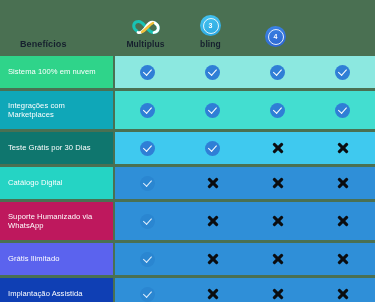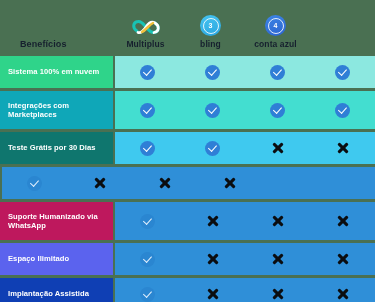--- a/index.html
+++ b/index.html
@@ -100,21 +100,20 @@
 
   .rlabel {
     width: 134px;
     display: flex;
     align-items: center;
     padding: 0 12px 0 8px;
     color: #ffffff;
     font-size: 7.6px;
     line-height: 9.5px;
     letter-spacing: .05px;
-    font-weight: bold;
   }
   .rvals {
     flex: 1;
     display: flex;
     align-items: center;
     margin-left: 2px;
   }
   .cell {
     width: 65px;
     display: flex;
@@ -186,21 +185,20 @@
       <div class="badge b3">
         <span>3</span>
       </div>
       <div class="hlabel">bling</div>
     </div>
 
     <div class="hcell comp">
       <div class="badge b4">
         <span>4</span>
       </div>
-      <div class="hlabel">conta azul</div>
     </div>
 
   </div>
 
   <div class="table" id="table-body">
       <div class="row">
         <div class="rlabel" style="background: rgb(47, 212, 138);">Sistema 100% em nuvem</div>
         <div class="rvals" style="background: rgb(140, 232, 224);">
           <div class="cell">
             <div class="check"></div>
@@ -244,20 +242,21 @@
           </div>
           <div class="cell">
             <div class="xmark"></div>
           </div>
           <div class="cell">
             <div class="xmark"></div>
           </div>
         </div>
       </div>
       <div class="row">
+        <div class="rlabel" style="background: rgb(37, 212, 196);">Catálogo Digital</div>
         <div class="rvals" style="background: rgb(47, 143, 216);">
           <div class="cell">
             <div class="check faint"></div>
           </div>
           <div class="cell">
             <div class="xmark"></div>
           </div>
           <div class="cell">
             <div class="xmark"></div>
           </div>
@@ -277,21 +276,21 @@
           </div>
           <div class="cell">
             <div class="xmark"></div>
           </div>
           <div class="cell">
             <div class="xmark"></div>
           </div>
         </div>
       </div>
       <div class="row">
-        <div class="rlabel" style="background: rgb(91, 99, 238);">Espaço Ilimitado</div>
+        <div class="rlabel" style="background: rgb(91, 99, 238);">Grátis Ilimitado</div>
         <div class="rvals" style="background: rgb(47, 143, 216);">
           <div class="cell">
             <div class="check faint"></div>
           </div>
           <div class="cell">
             <div class="xmark"></div>
           </div>
           <div class="cell">
             <div class="xmark"></div>
           </div>

